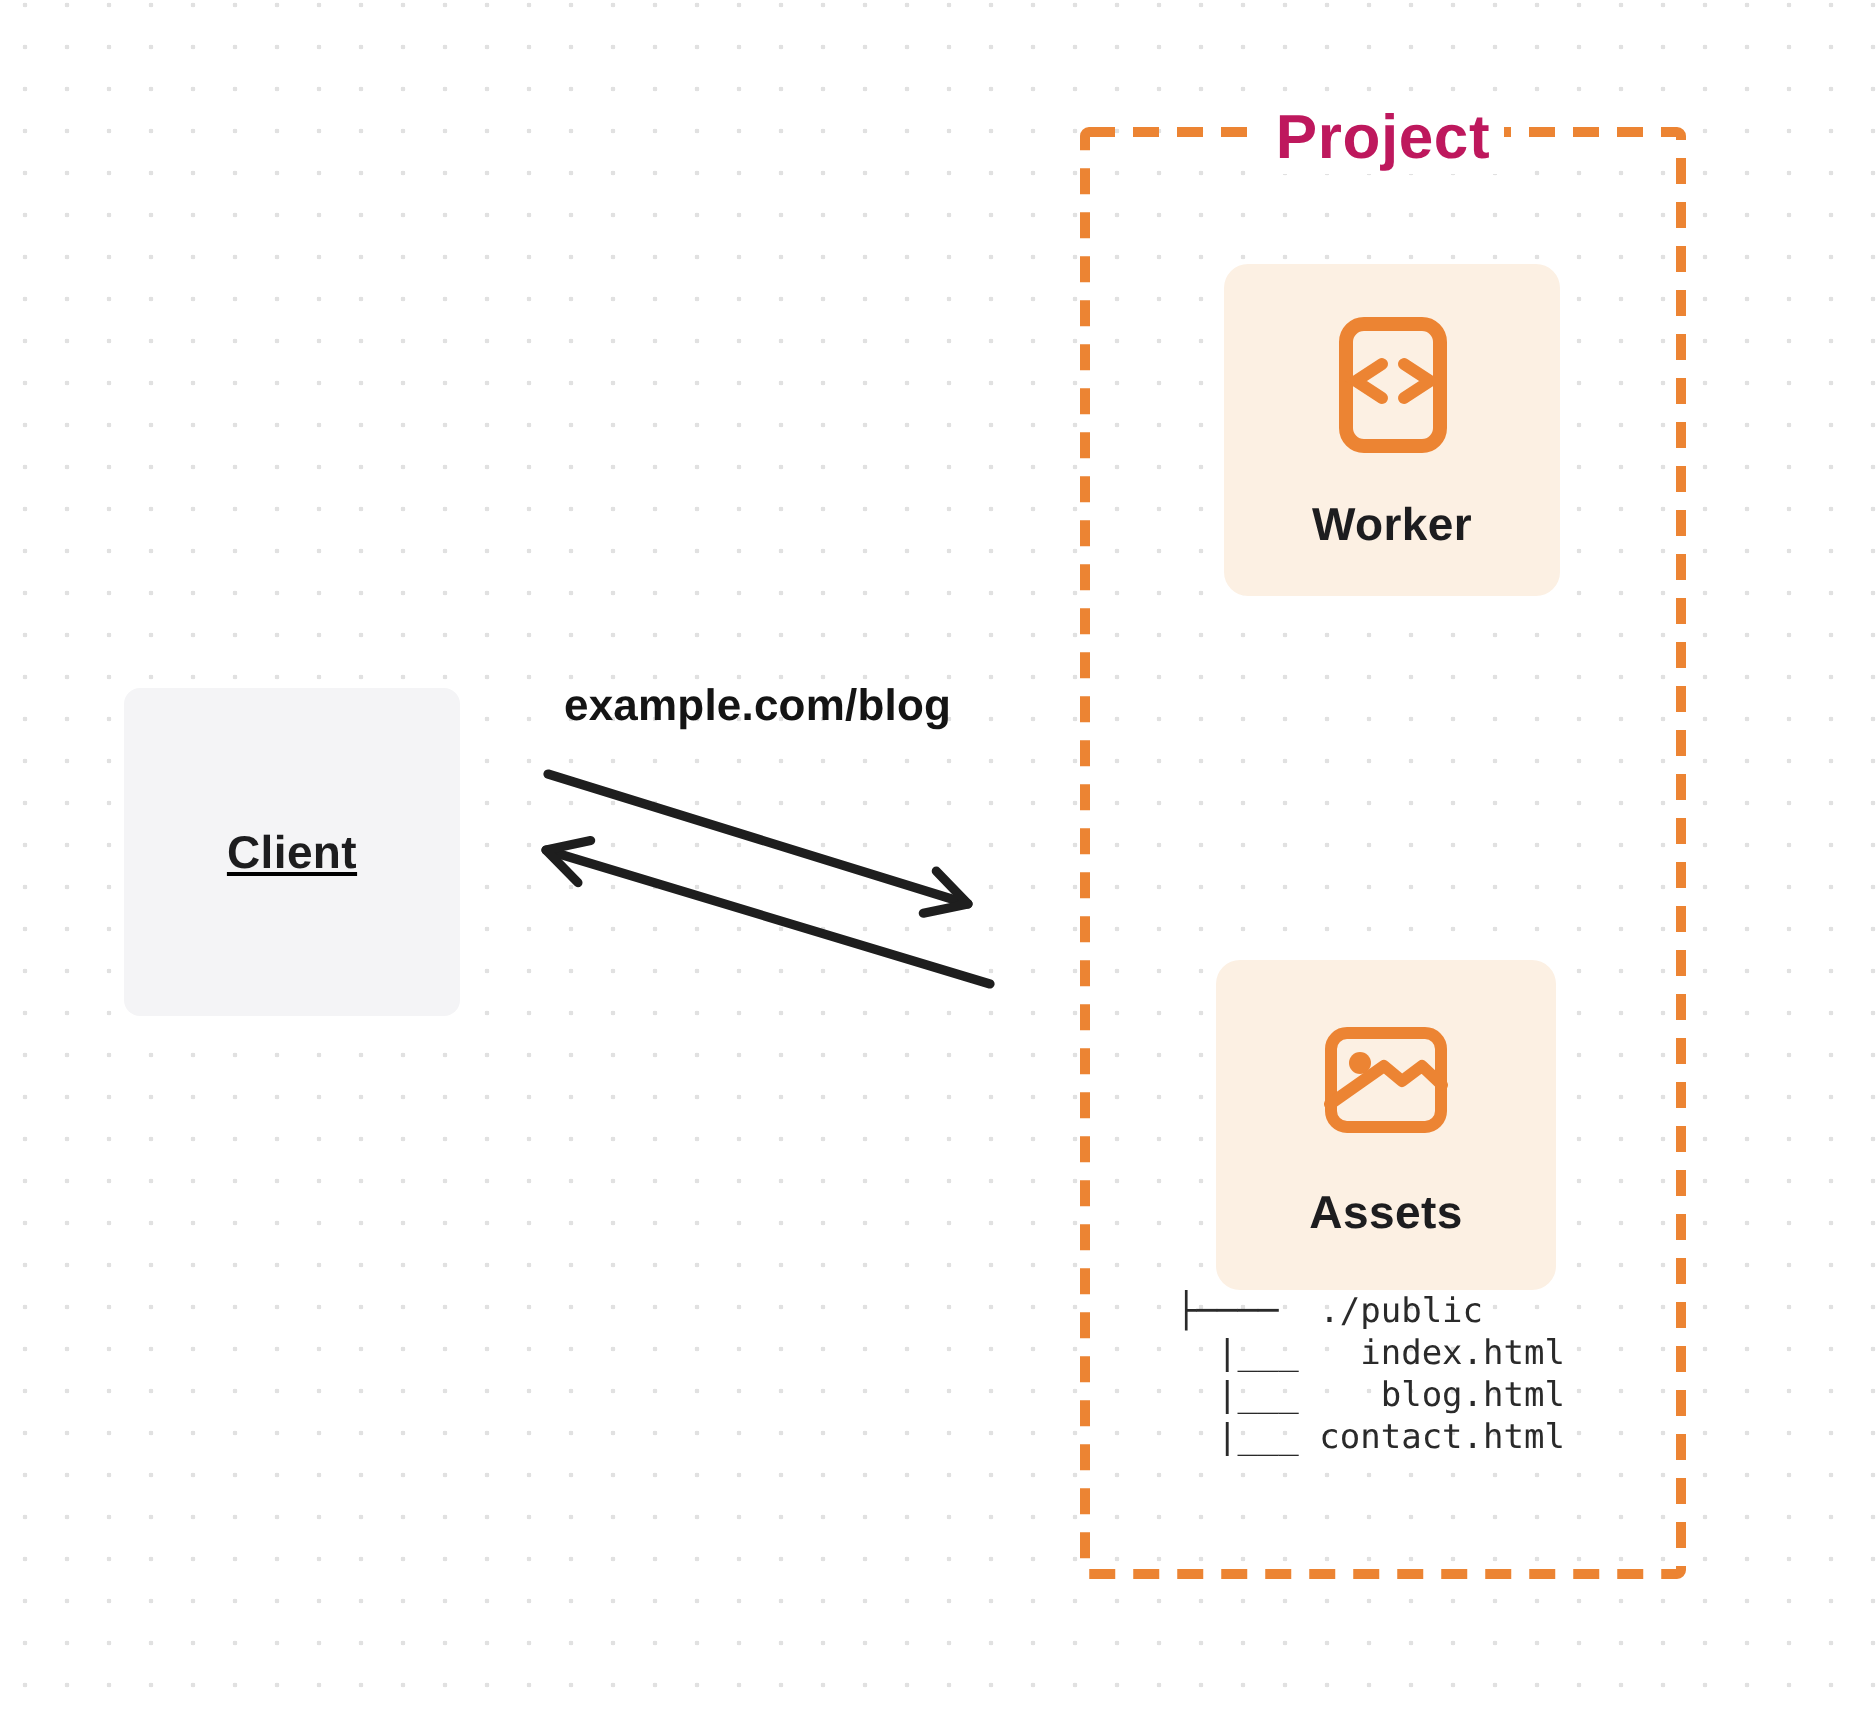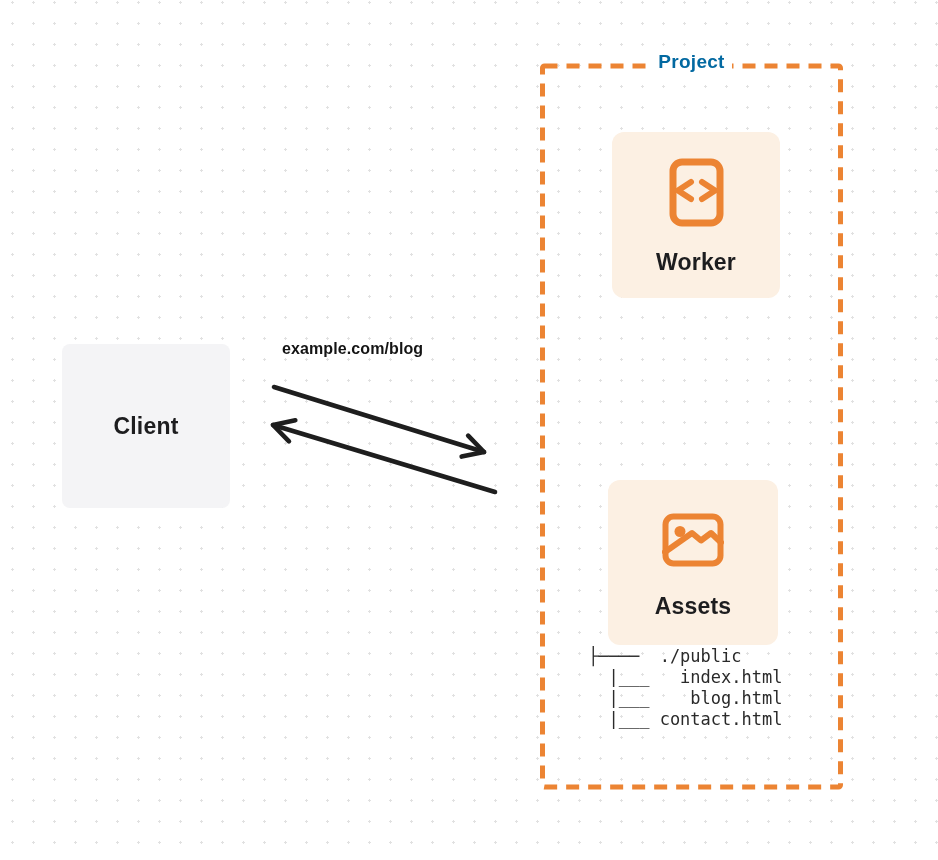--- a/index.html
+++ b/index.html
@@ -23,20 +23,21 @@
     flex-direction: column;
     align-items: center;
   }
 
   .client-card {
     left: 62px; top: 344px;
     width: 168px; height: 164px;
     background: #f4f4f6;
     border-radius: 8px;
     justify-content: center;
+    text-decoration: underline;
   }
 
   .node-label {
     font-weight: 700;
     font-size: 23px;
     color: #1d1d1f;
     letter-spacing: 0.2px;
   }
 
   .worker-card {
@@ -53,21 +54,21 @@
     width: 170px; height: 165px;
     background: #fcf0e3;
     padding-top: 33px;
     box-sizing: border-box;
   }
   .assets-card .node-label { margin-top: 26px; }
 
   .request-label {
     position: absolute;
     left: 282px; top: 340px;
-    font-size: 16px;
+    font-size: 22px;
     font-weight: 700;
     color: #141414;
     letter-spacing: 0.1px;
   }
 
   .arrows-svg {
     position: absolute;
     left: 250px; top: 370px;
     width: 265px; height: 135px;
   }
@@ -82,23 +83,23 @@
     position: absolute;
     left: 540px; top: 51px;
     width: 303px;
     text-align: center;
     z-index: 3;
   }
   .project-label-row span {
     display: inline-block;
     background: #ffffff;
     padding: 0 7px;
-    font-size: 19px;
+    font-size: 31px;
     font-weight: 700;
-    color: #0369a1;
+    color: #be185d;
     letter-spacing: 0.3px;
   }
 
   .file-tree {
     position: absolute;
     left: 588px; top: 646px;
     margin: 0;
     font-family: "DejaVu Sans Mono", "Liberation Mono", monospace;
     font-size: 17px;
     line-height: 21px;

